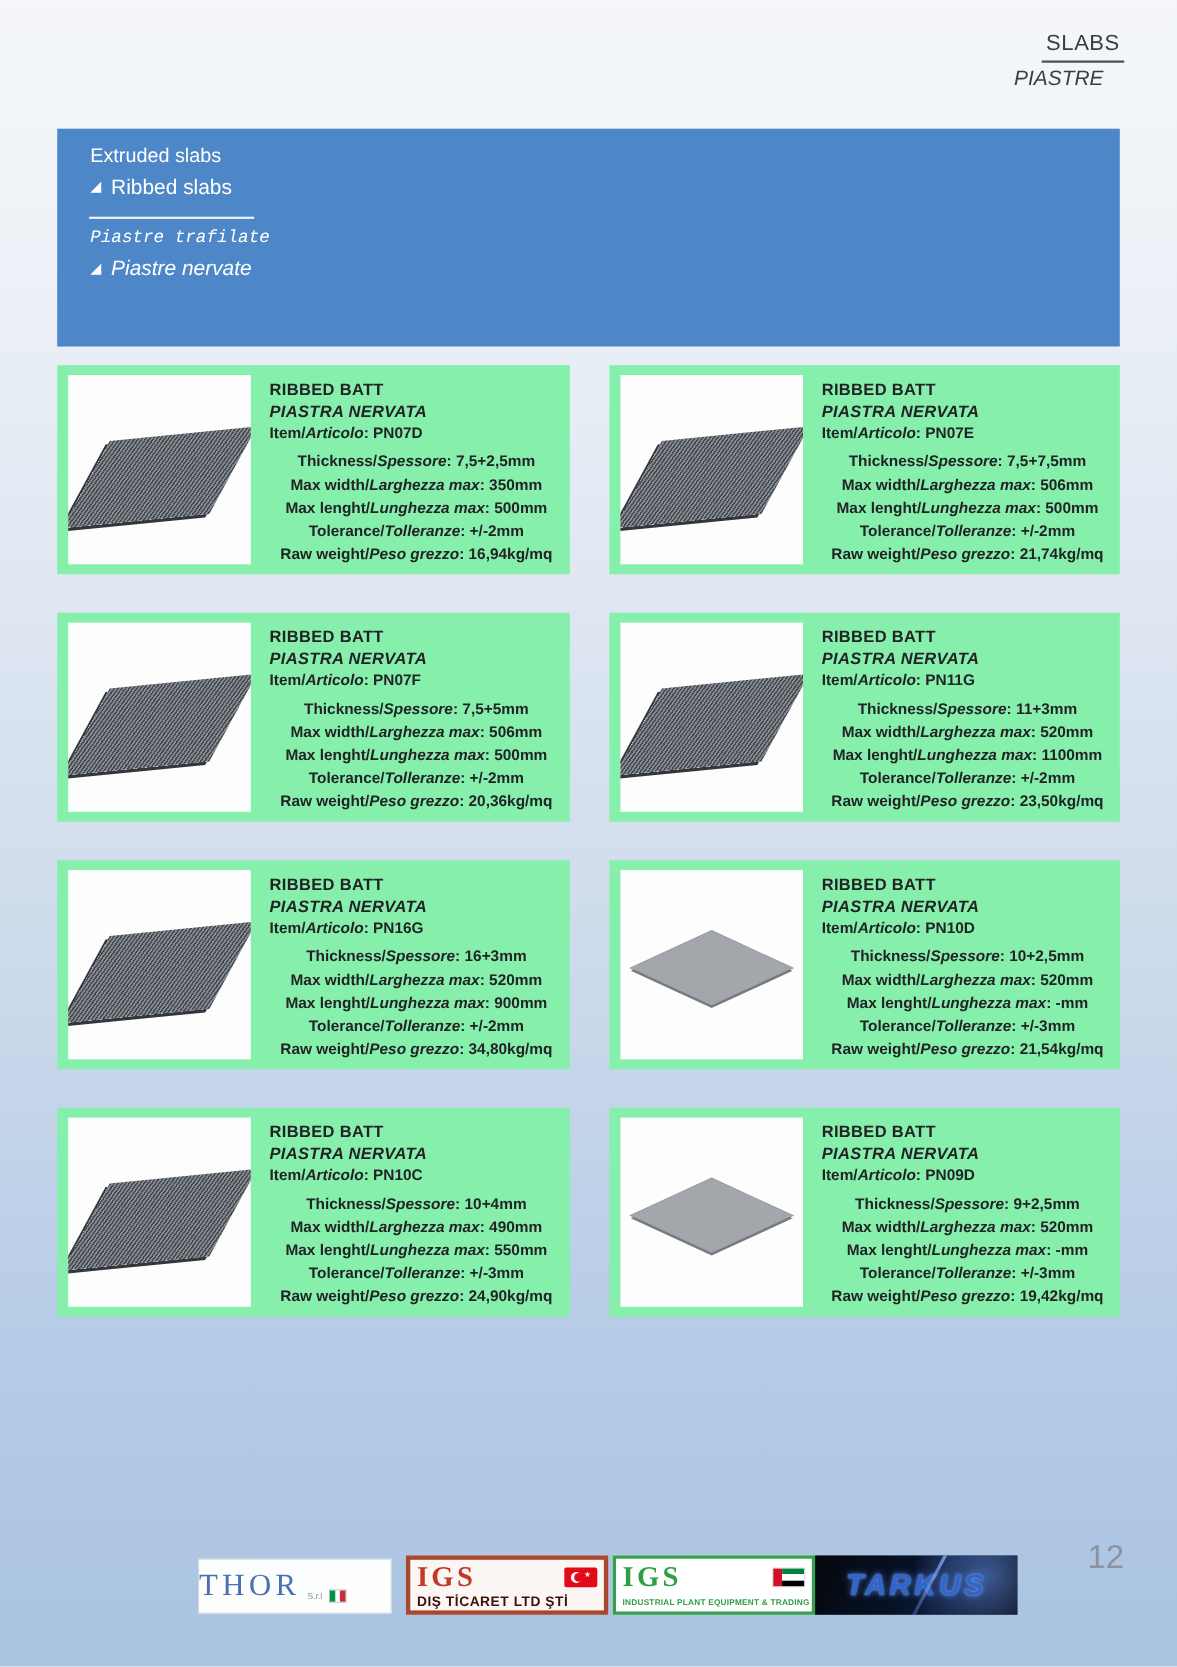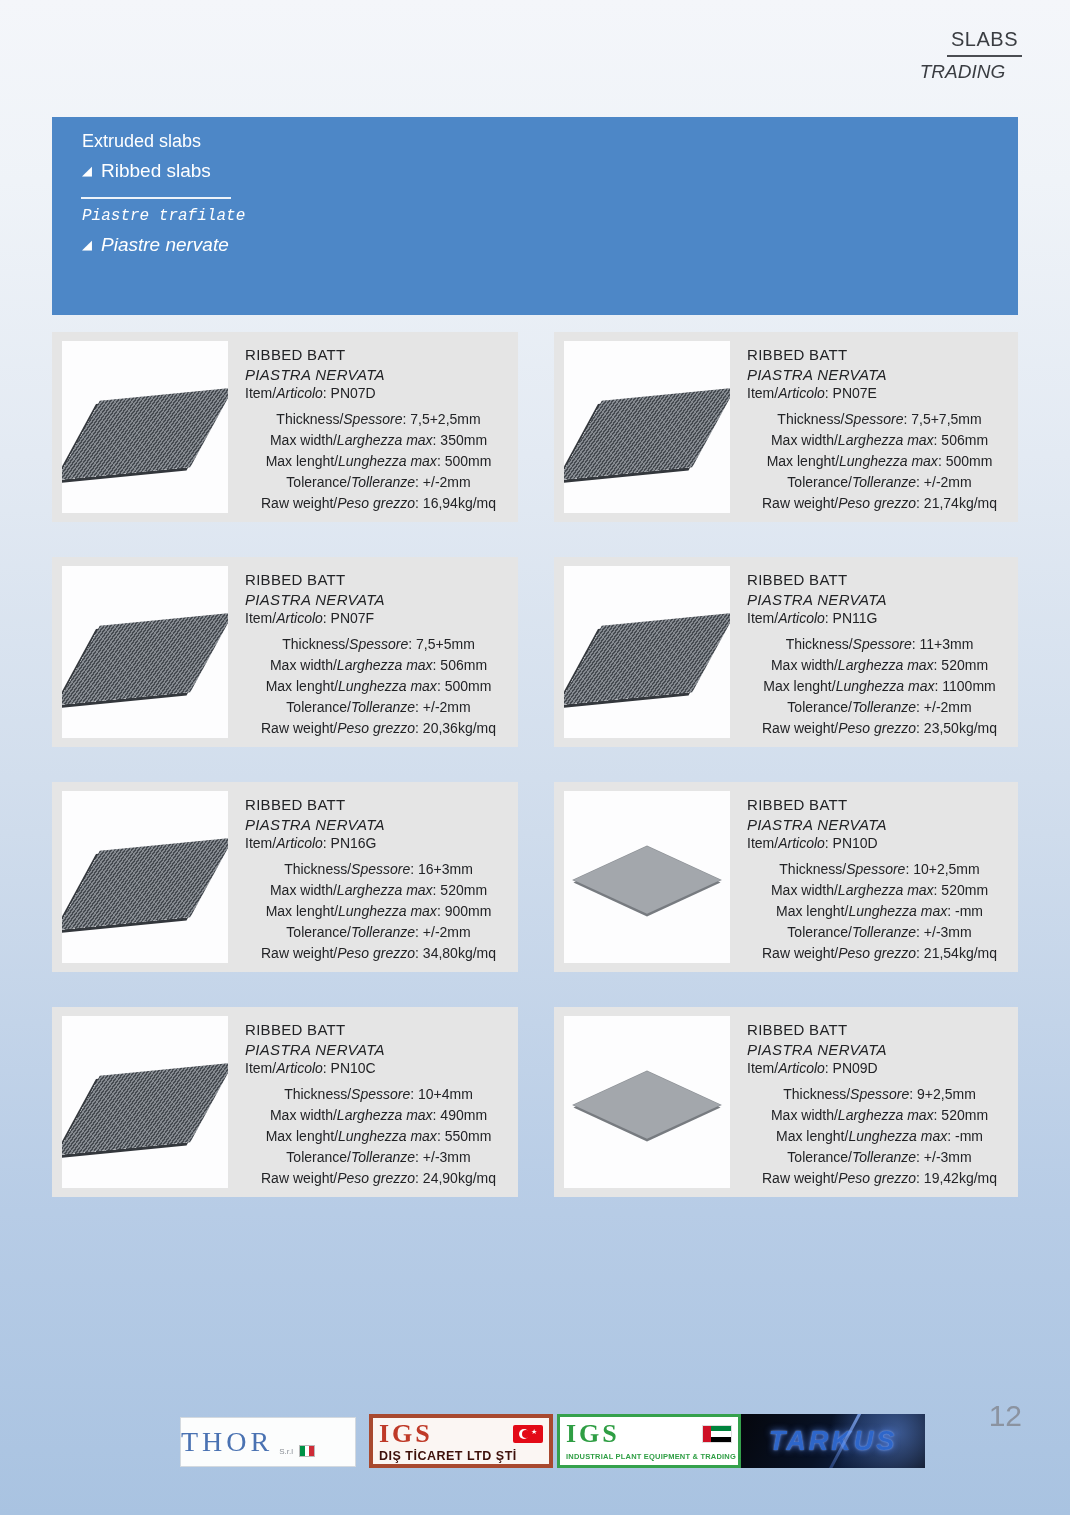--- a/index.html
+++ b/index.html
@@ -20,21 +20,21 @@
   .hdr-rule{position:absolute;left:29px;top:80px;width:150px;height:2px;background:rgba(255,255,255,.9);}
   .hdr-l3{position:absolute;left:30px;top:90px;font-size:16px;font-style:italic;font-family:Liberation Mono, monospace;}
   .hdr-l4{position:absolute;left:30px;top:117px;font-size:19px;font-style:italic;}
   .marker{display:inline-block;font-size:13px;margin-right:9px;transform:translateY(-2px);font-style:normal;}
   .tech{position:absolute;right:14px;top:124px;text-align:right;}
   .tech-en{font-size:16px;}
   .tech-rule{width:312px;height:1px;background:rgba(255,255,255,.9);margin:6px 0 8px auto;}
   .tech-it{font-size:16px;font-style:italic;}
 
   
-  .card{position:absolute;height:190px;background:#e5e5e5;}
+  .card{position:absolute;height:190px;background:#86efac;font-weight:bold;}
   .col-l{left:52px;width:466px;}
   .col-r{left:554px;width:464px;}
   .row1{top:332px}.row2{top:557px}.row3{top:782px}.row4{top:1007px}
   .card-img{position:absolute;left:10px;top:9px;width:166px;height:172px;background:#fdfdfe;
             display:flex;align-items:center;justify-content:center;overflow:hidden;}
   .slab{flex:none;}
   .slab.ribbed{
     width:126px;height:80px;margin-top:14px;
     background:repeating-linear-gradient(100deg,#464b51 0px,#464b51 1.6px,#84898f 1.6px,#84898f 3.4px);
     transform:skewX(-33deg) rotate(-6deg);
@@ -88,21 +88,21 @@
   .tarkus-name{font-size:27px;font-weight:bold;font-style:italic;color:#2e66c9;letter-spacing:3px;
       text-shadow:0 0 7px rgba(90,140,255,.9),0 0 2px rgba(160,200,255,.9);}
 
   .page-num{position:absolute;top:1399px;right:48px;font-size:30px;color:#8b93a0;}
 </style>
 </head>
 <body>
 
 <div class="page-title">
   <div class="pt-en">SLABS</div>
-  <div class="pt-it">TRADING</div>
+  <div class="pt-it">PIASTRE</div>
 </div>
 
 <div class="hdr">
   <div class="hdr-l1">Extruded slabs</div>
   <div class="hdr-l2"><span class="marker">◢</span><span>Ribbed slabs</span></div>
   <div class="hdr-rule"></div>
   <div class="hdr-l3">Piastre trafilate</div>
   <div class="hdr-l4"><span class="marker">◢</span><span>Piastre nervate</span></div>
 </div>
 

